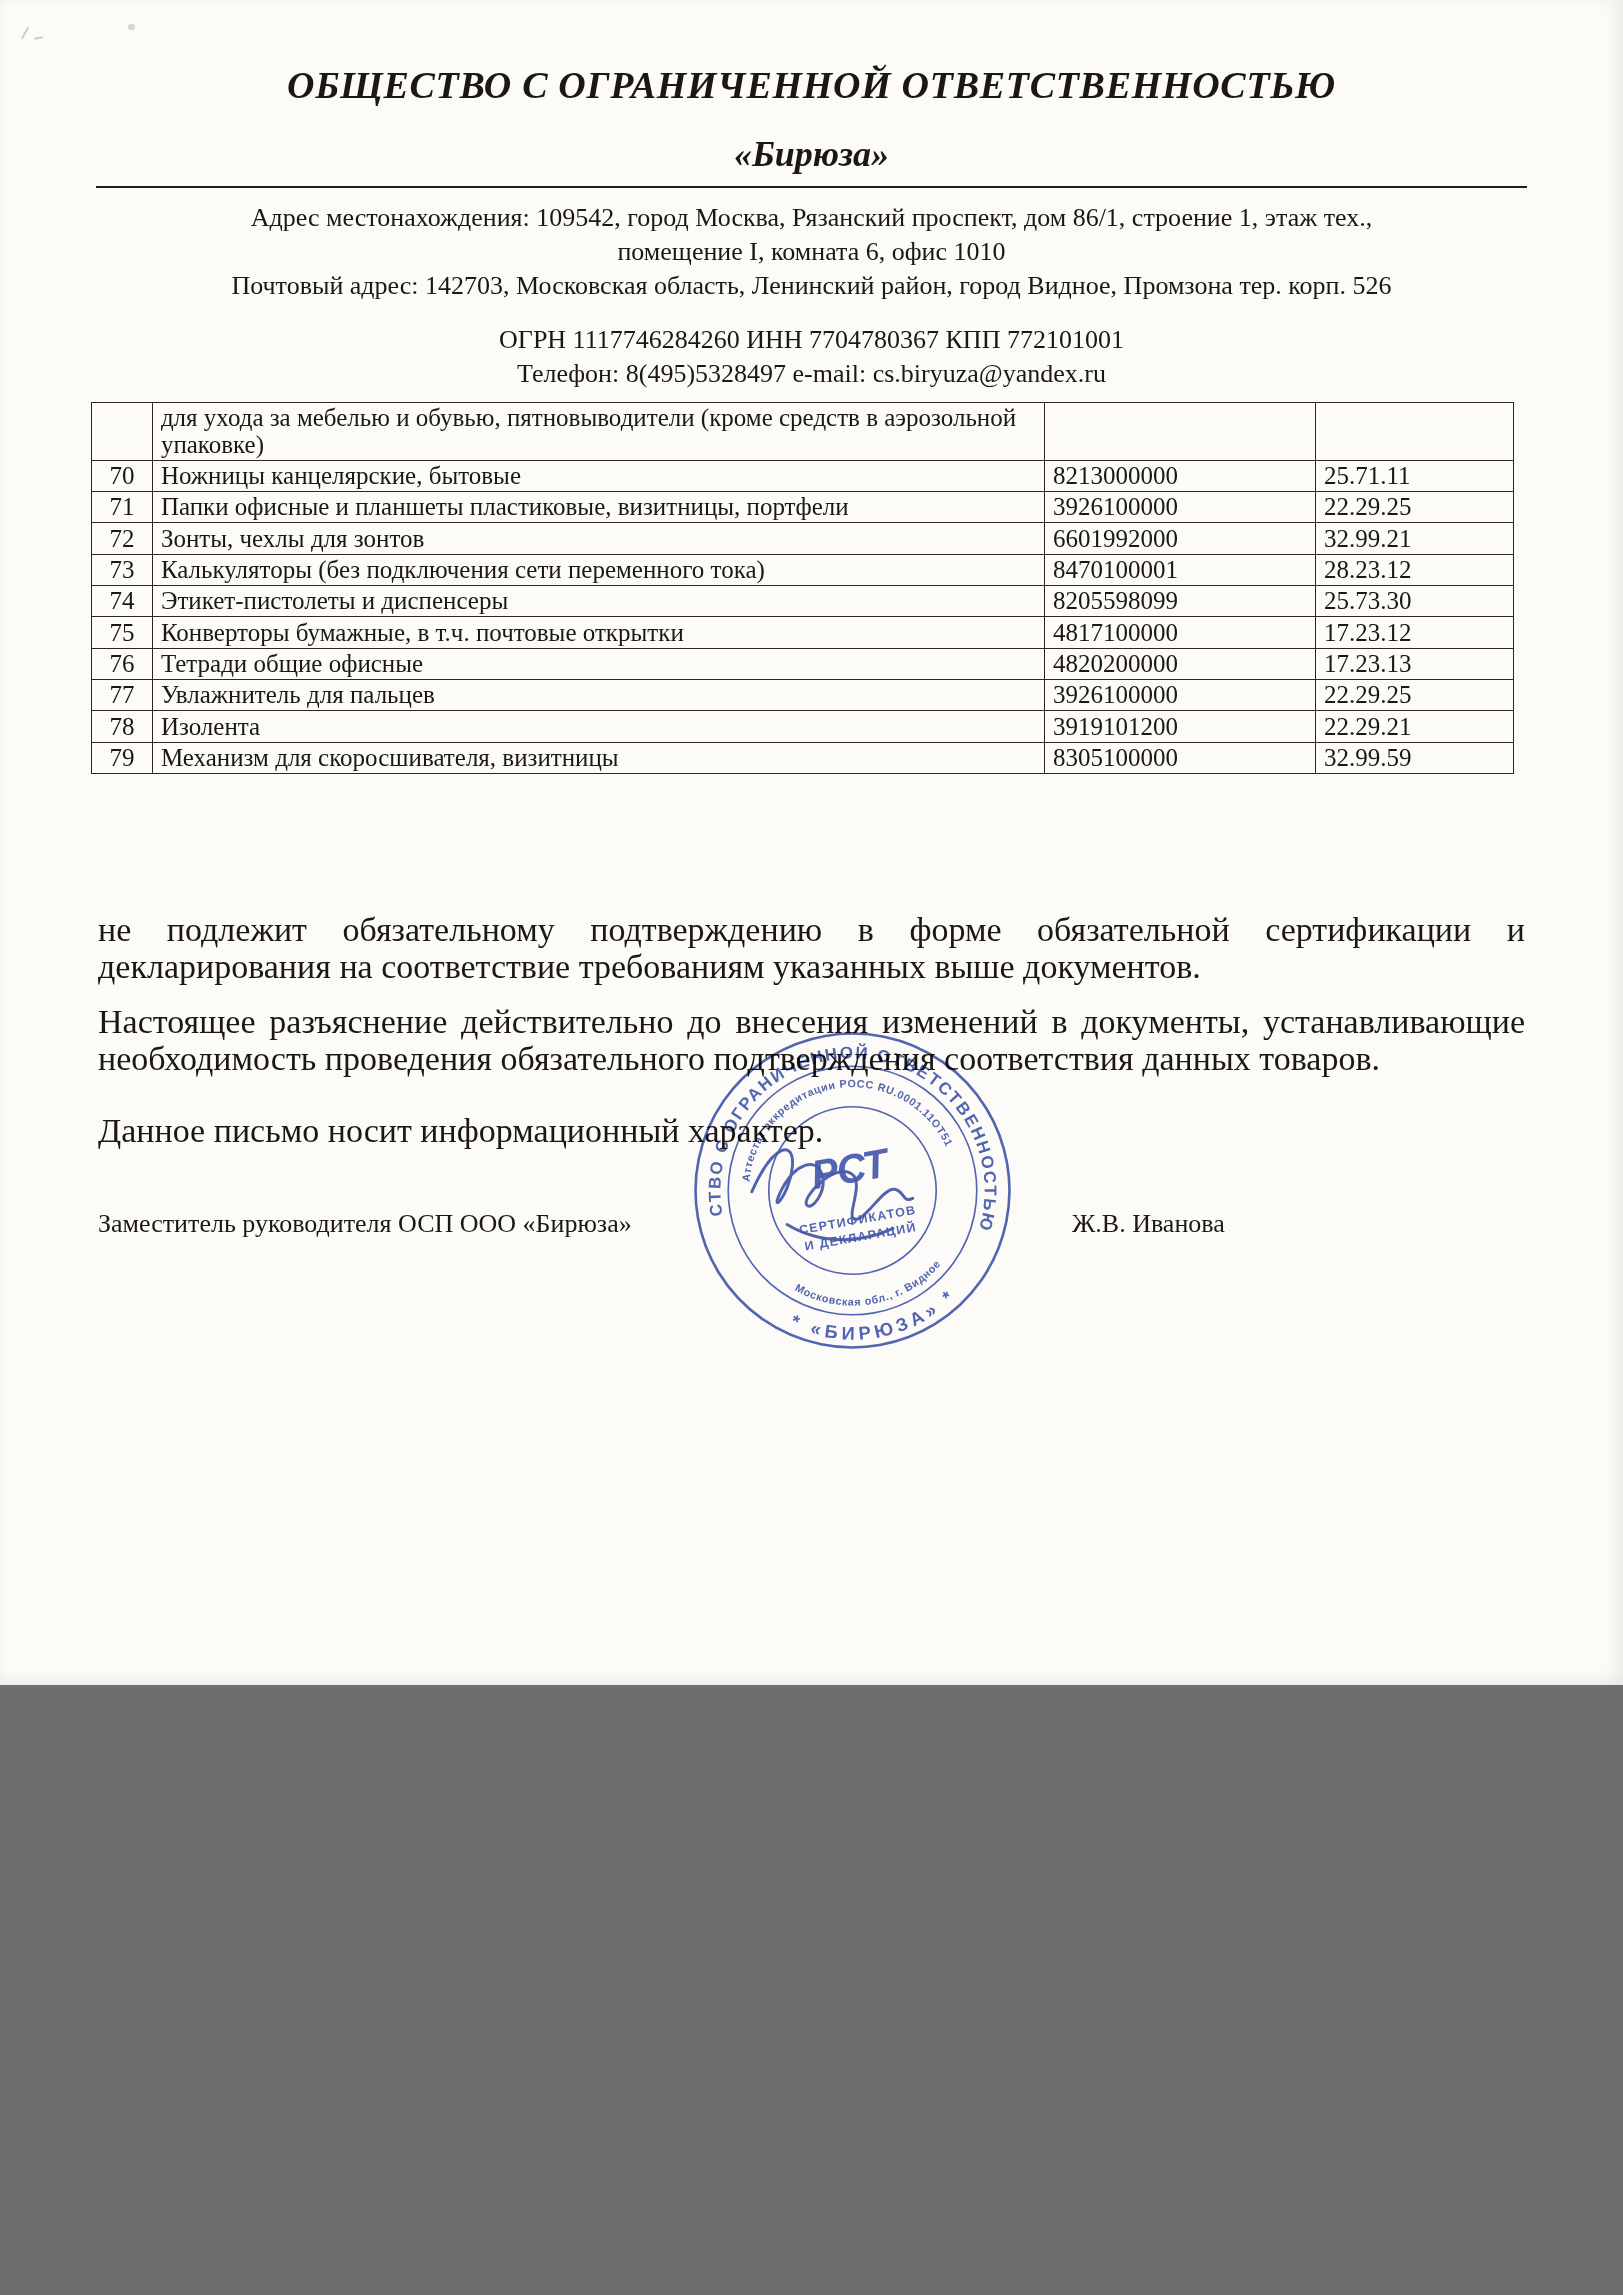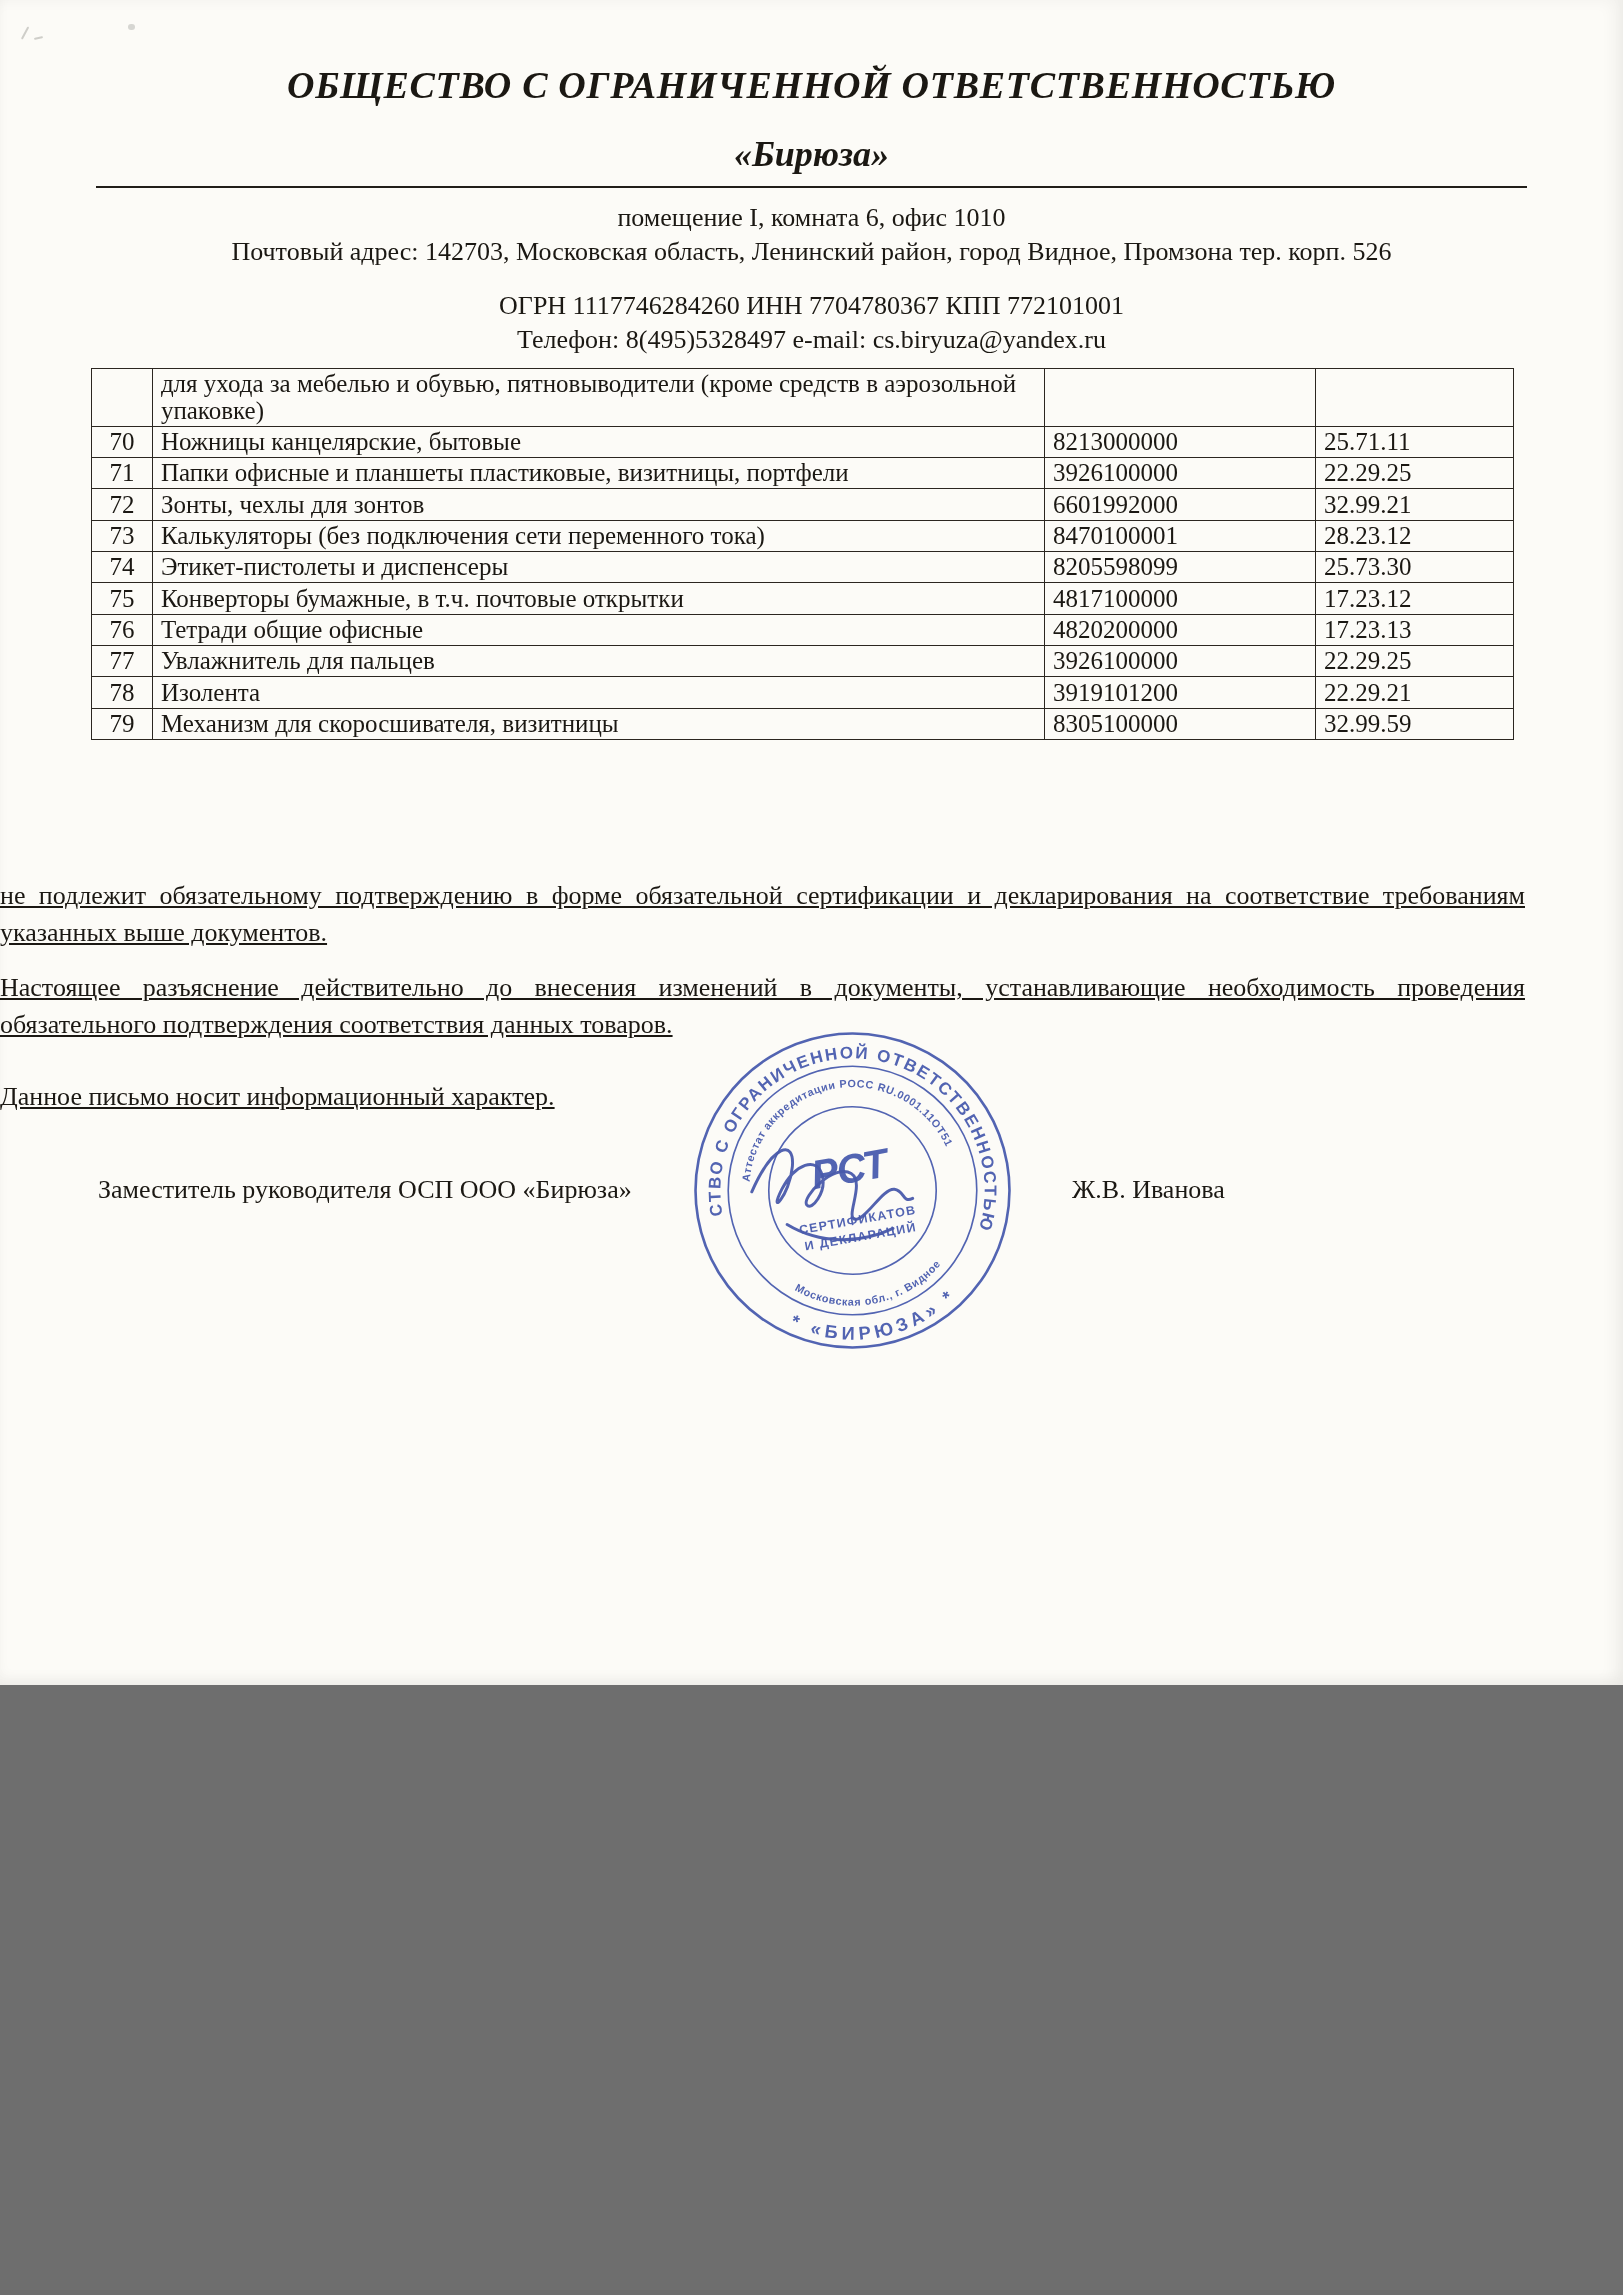--- a/index.html
+++ b/index.html
@@ -49,24 +49,23 @@
     overflow:hidden;
   }
   .c-num  { width:61px; }
   .c-name { width:892px; }
   .c-code { width:271px; }
   .c-okpd { width:198px; }
   .td-num  { text-align:center; padding-left:2.6px; padding-right:2.6px; }
 
   
   .body-text {
-    margin-right:98px;
-    font-size:26px; line-height:37px;
+    margin-left:98px; margin-right:98px;
+    font-size:34px; line-height:37px;
     text-align:justify;
-    text-decoration:underline;
   }
   .para1 { margin-top:137px; }
   .para2 { margin-top:18.3px; }
   .para3 { margin-top:35px; text-align:left; }
 
   .sign-row {
     position:relative;
     margin:60px 98px 0 98px;
     font-size:26px;
     height:42px;
@@ -109,20 +108,21 @@
   <div class="scan-mark mark-1"></div>
   <div class="scan-mark mark-2"></div>
   <div class="scan-mark mark-3"></div>
   <div class="scan-mark mark-bottom"></div>
 
   <header class="doc-header">
     <div class="company-type">ОБЩЕСТВО С ОГРАНИЧЕННОЙ ОТВЕТСТВЕННОСТЬЮ</div>
     <div class="company-name">«Бирюза»</div>
     <div class="header-rule"></div>
     <div class="addr-block">
+      <div class="addr-line">Адрес местонахождения: 109542, город Москва, Рязанский проспект, дом 86/1, строение 1, этаж тех.,</div>
       <div class="addr-line">помещение I, комната 6, офис 1010</div>
       <div class="addr-line">Почтовый адрес: 142703, Московская область, Ленинский район, город Видное, Промзона тер. корп. 526</div>
     </div>
     <div class="reg-block">
       <div class="reg-line">ОГРН 1117746284260 ИНН 7704780367 КПП 772101001</div>
       <div class="reg-line">Телефон: 8(495)5328497 e-mail: cs.biryuza@yandex.ru</div>
     </div>
   </header>
 
   <table class="goods-table">

